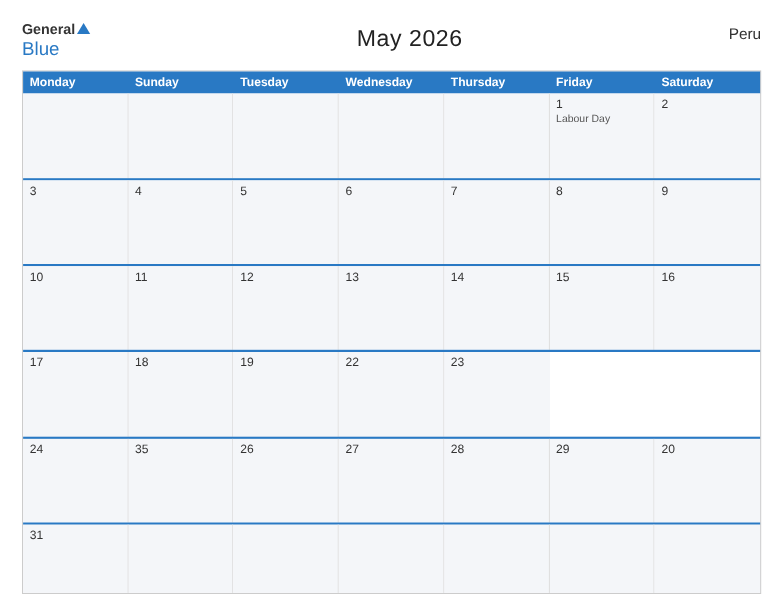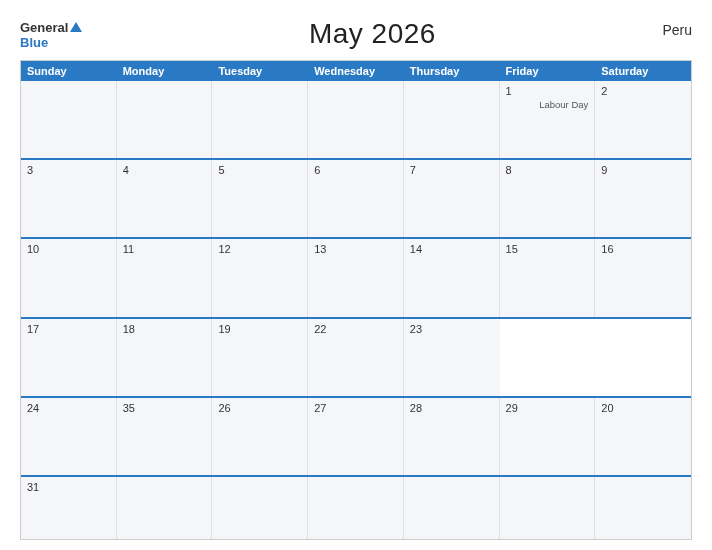--- a/index.html
+++ b/index.html
@@ -28,38 +28,38 @@
       display: flex;
       flex-direction: column;
       line-height: 1.1;
     }
     .logo-general {
       font-size: 13px;
       font-weight: bold;
       color: #333;
     }
     .logo-blue {
-      font-size: 13px;
-      font-weight: bold;
+      font-size: 17px;
+      font-weight: normal;
       color: #2979c4;
     }
     .logo-triangle {
       display: inline-block;
       width: 0;
       height: 0;
       border-left: 6px solid transparent;
       border-right: 6px solid transparent;
       border-bottom: 10px solid #2979c4;
       margin-left: 2px;
       vertical-align: middle;
       position: relative;
       top: -1px;
     }
     .calendar-title {
-      font-size: 28px;
+      font-size: 21px;
       font-weight: normal;
       color: #222;
       letter-spacing: 0.5px;
     }
     .country {
       font-size: 14px;
       color: #333;
       align-self: flex-start;
       padding-top: 4px;
     }
@@ -117,21 +117,20 @@
     }
     .day-number {
       font-size: 11px;
       color: #333;
       font-weight: normal;
     }
     .holiday-name {
       font-size: 9.5px;
       color: #555;
       margin-top: 2px;
-      text-align: right;
     }
     .last-week-row {
       flex: 0.7;
     }
   </style>
 </head>
 <body>
 
 <div class="page">
 
@@ -142,22 +141,22 @@
       </span>
       <span class="logo-blue">Blue</span>
     </div>
     <div class="calendar-title">May 2026</div>
     <div class="country">Peru</div>
   </div>
 
   <div class="calendar">
 
     <div class="day-headers">
+      <div class="day-header">Monday</div>
       <div class="day-header">Sunday</div>
-      <div class="day-header">Monday</div>
       <div class="day-header">Tuesday</div>
       <div class="day-header">Wednesday</div>
       <div class="day-header">Thursday</div>
       <div class="day-header">Friday</div>
       <div class="day-header">Saturday</div>
     </div>
 
     <div class="weeks" id="weeks-container">
     <div class="week-row">
           <div class="day-cell empty"></div>

